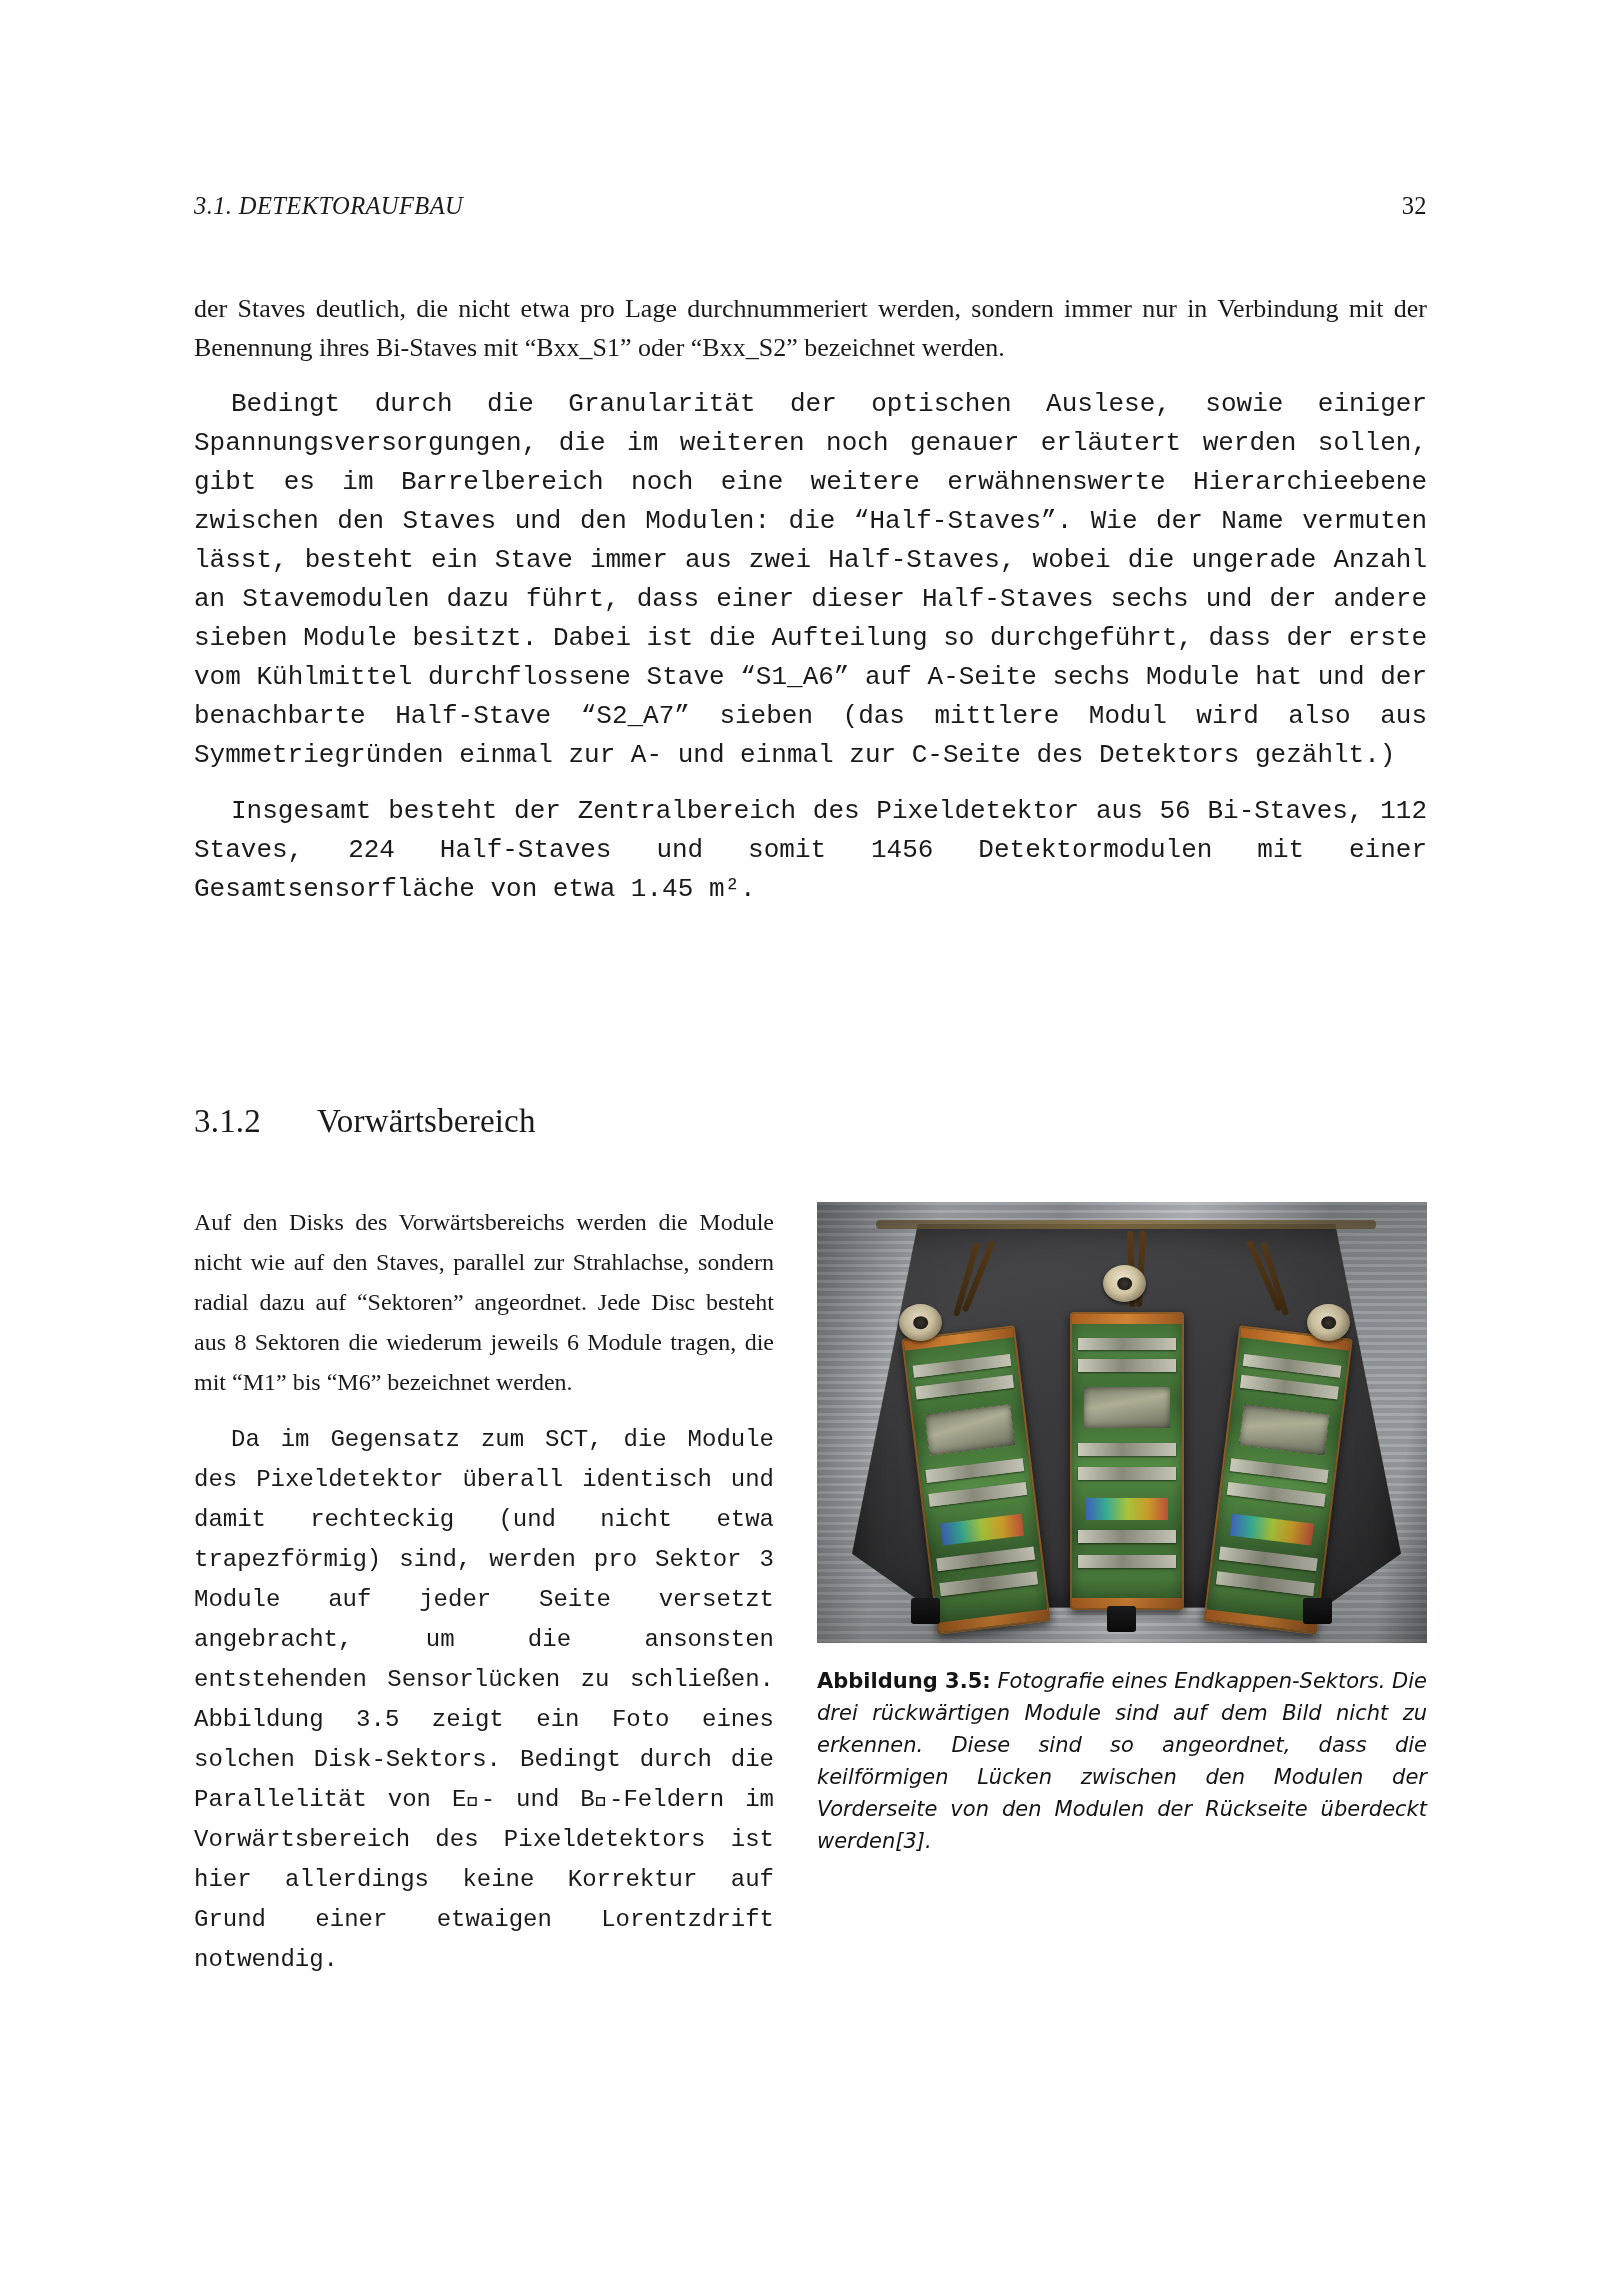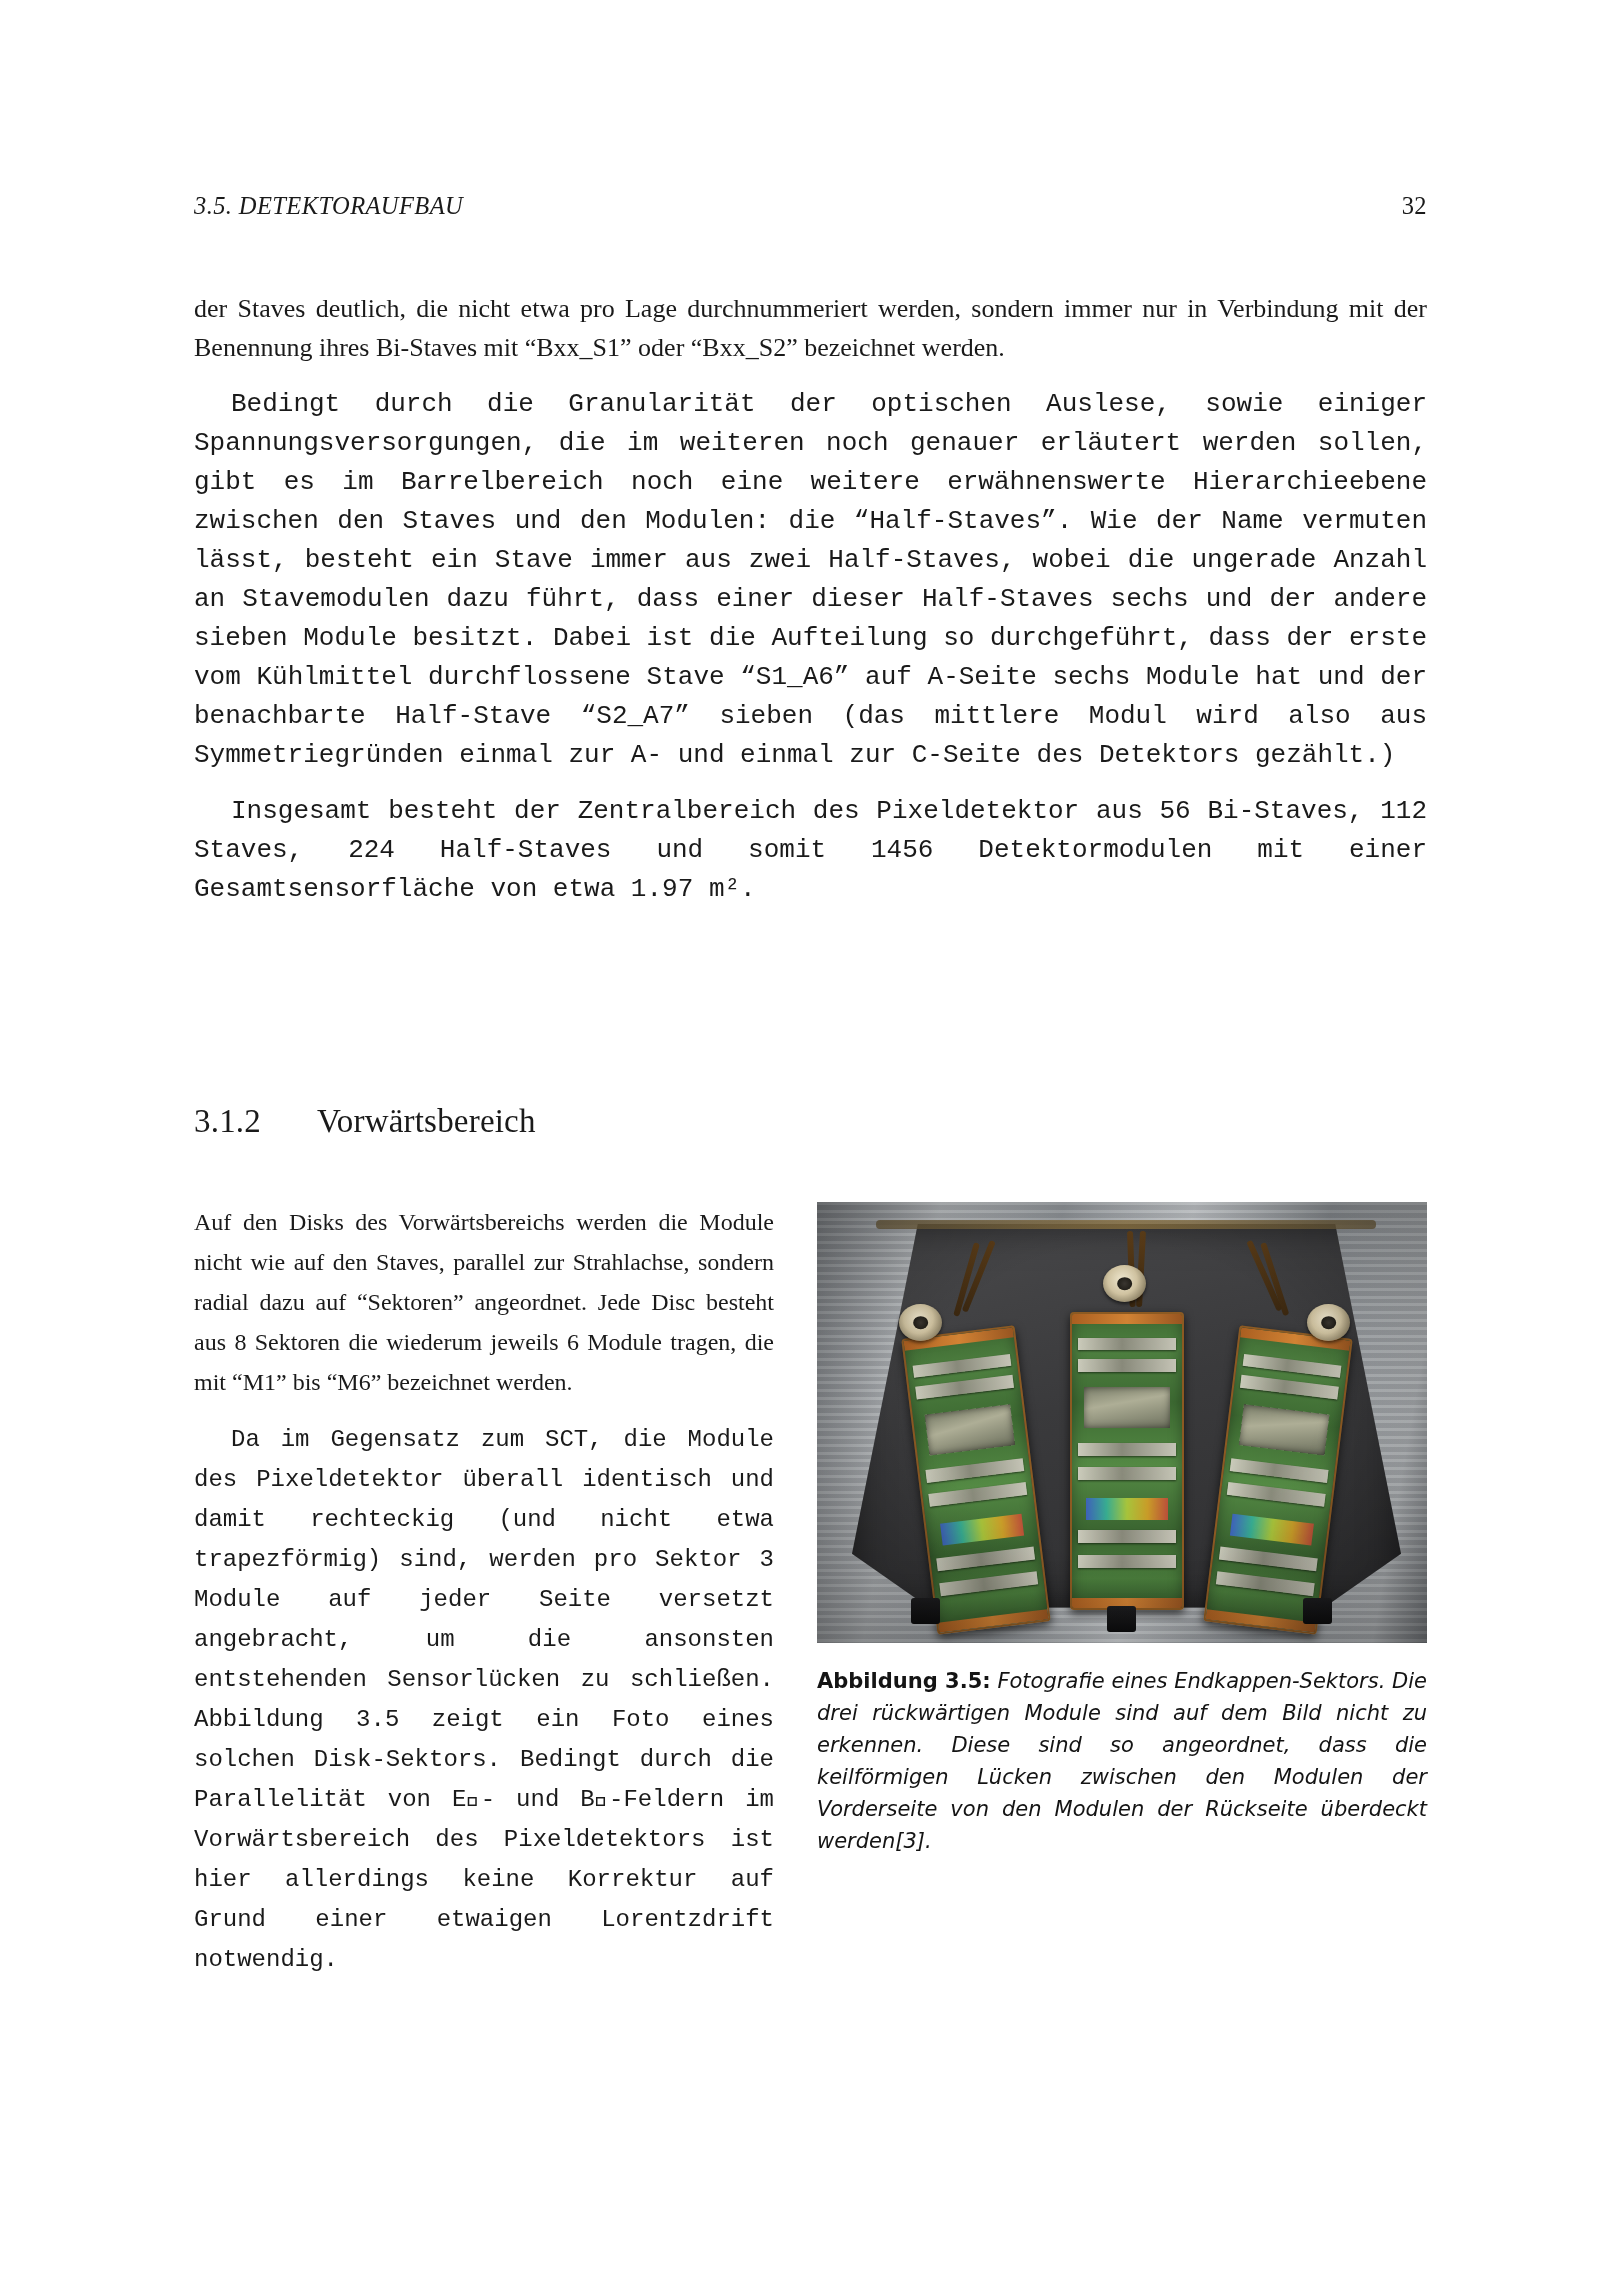--- a/index.html
+++ b/index.html
@@ -248,28 +248,28 @@
     font-style: normal;
     font-weight: bold;
   }
 </style>
 </head>
 <body>
 
 <div class="page">
 
   <div class="header">
-    <div class="h-left">3.5.  DETEKTORAUFBAU</div>
+    <div class="h-left">3.1.  DETEKTORAUFBAU</div>
     <div class="h-right">32</div>
   </div>
 
   <div class="body-col">
     <p class="para">der Staves deutlich, die nicht etwa pro Lage durchnummeriert werden, sondern immer nur in Verbindung mit der Benennung ihres Bi-Staves mit “Bxx_S1” oder “Bxx_S2” bezeichnet werden.</p>
     <p class="para indent">Bedingt durch die Granularität der optischen Auslese, sowie einiger Spannungsversorgungen, die im weiteren noch genauer erläutert werden sollen, gibt es im Barrelbereich noch eine weitere erwähnenswerte Hierarchieebene zwischen den Staves und den Modulen: die “Half-Staves”. Wie der Name vermuten lässt, besteht ein Stave immer aus zwei Half-Staves, wobei die ungerade Anzahl an Stavemodulen dazu führt, dass einer dieser Half-Staves sechs und der andere sieben Module besitzt. Dabei ist die Aufteilung so durchgeführt, dass der erste vom Kühlmittel durchflossene Stave “S1_A6” auf A-Seite sechs Module hat und der benachbarte Half-Stave “S2_A7” sieben (das mittlere Modul wird also aus Symmetriegründen einmal zur A- und einmal zur C-Seite des Detektors gezählt.)</p>
-    <p class="para indent">Insgesamt besteht der Zentralbereich des Pixeldetektor aus 56 Bi-Staves, 112 Staves, 224 Half-Staves und somit 1456 Detektormodulen mit einer Gesamtsensorfläche von etwa 1.97 m².</p>
+    <p class="para indent">Insgesamt besteht der Zentralbereich des Pixeldetektor aus 56 Bi-Staves, 112 Staves, 224 Half-Staves und somit 1456 Detektormodulen mit einer Gesamtsensorfläche von etwa 1.45 m².</p>
   </div>
 
   <div class="sec-head">
     <span class="num">3.1.2</span><span>Vorwärtsbereich</span>
   </div>
 
   <div class="lower">
 
     <div class="left-col">
       <p class="para">Auf den Disks des Vorwärtsbereichs werden die Module nicht wie auf den Staves, parallel zur Strahlachse, sondern radial dazu auf “Sektoren” angeordnet. Jede Disc besteht aus 8 Sektoren die wiederum jeweils 6 Module tragen, die mit “M1” bis “M6” bezeichnet werden.</p>

